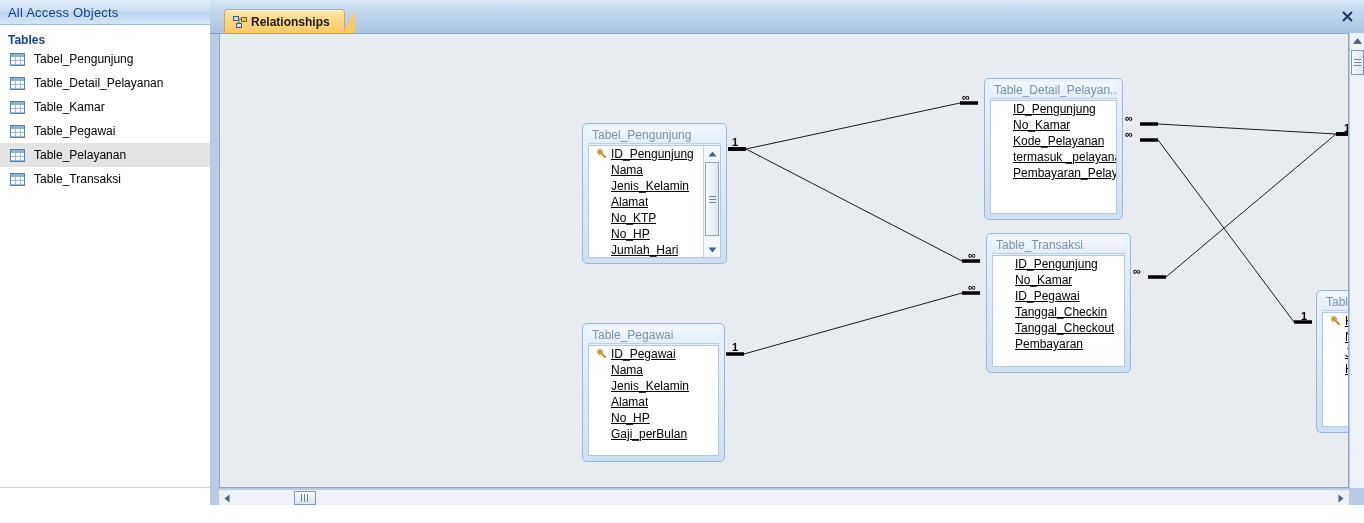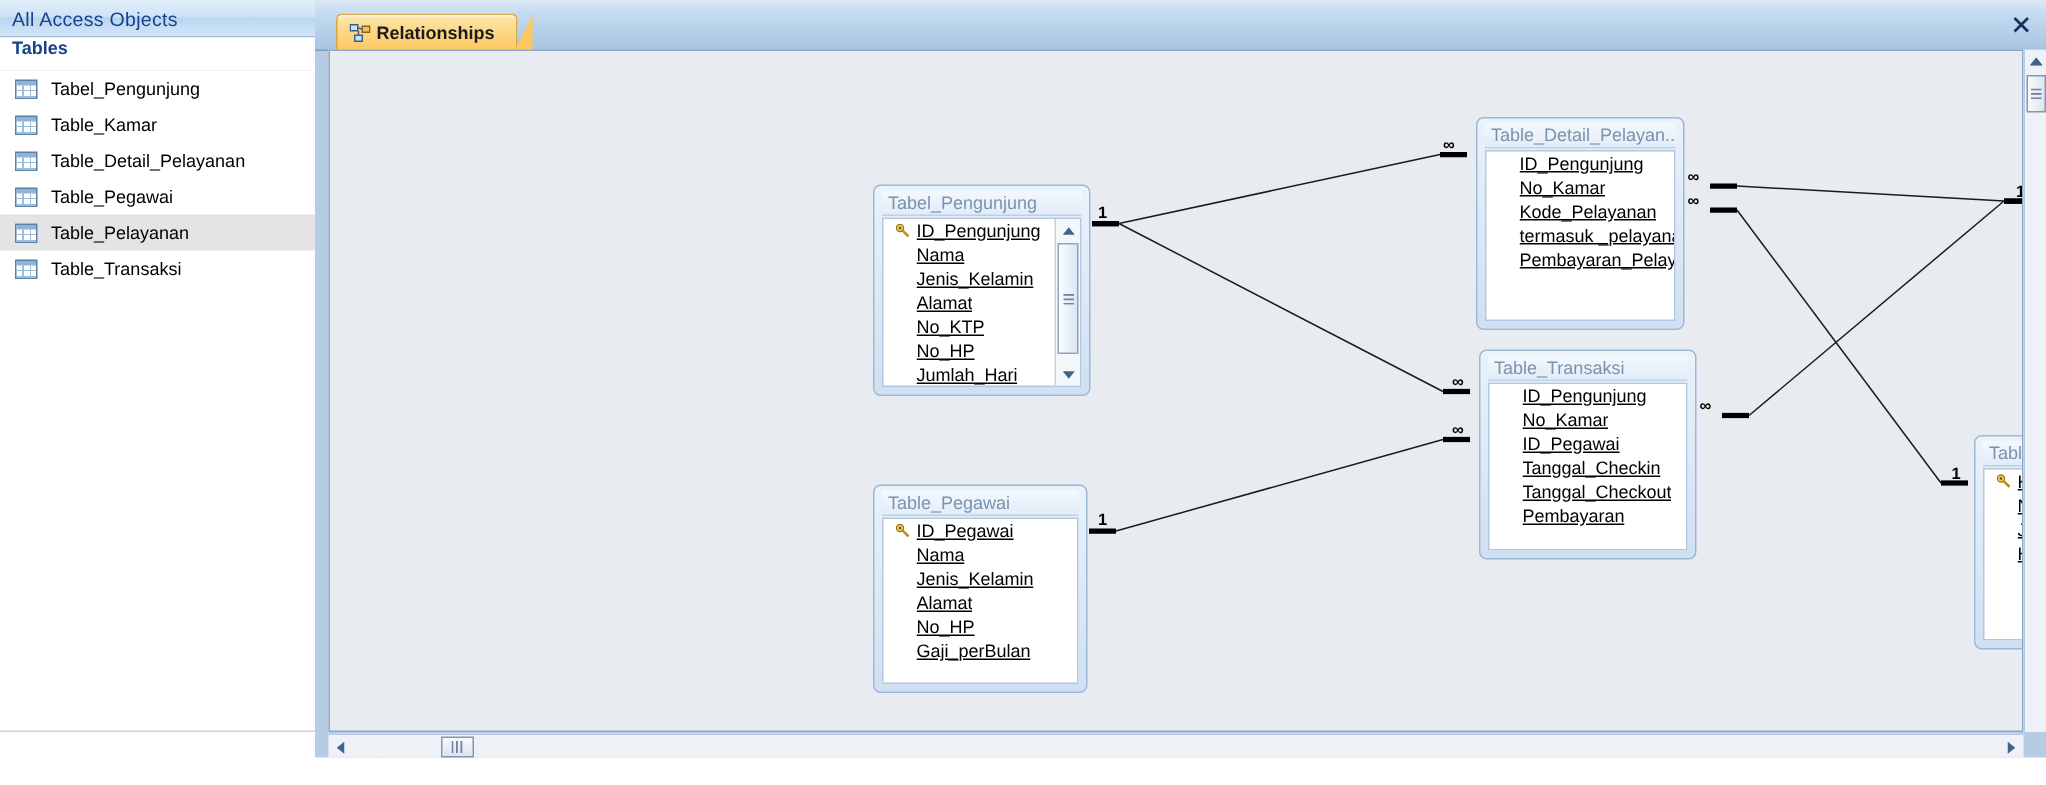--- a/index.html
+++ b/index.html
@@ -37,21 +37,21 @@
   .hbtn.sep{border-left:1px solid #9dbbd9;}
   .circ-chev{
     width:15px;height:15px;border-radius:50%;
     background:linear-gradient(to bottom,#f2f8ff,#c4dcf3);
     border:1px solid #7ba0c6;
     display:flex;align-items:center;justify-content:center;
   }
   .circ-chev svg{display:block;}
   .tables-header{
     height:22px;background:#ffffff;border-bottom:1px solid #c8d8e8;
-    display:flex;align-items:flex-start;position:relative;
+    display:flex;align-items:flex-end;position:relative;
   }
   .tables-header .lbl{padding-left:8px;font-size:12px;font-weight:bold;color:#15428b;}
   .tables-header .chev{position:absolute;right:8px;top:4px;}
   .nav-list{position:absolute;top:47px;left:0;right:0;bottom:0;background:#fff;}
   .nav-item{
     height:24px;display:flex;align-items:center;padding-left:10px;
     font-size:12px;color:#000;cursor:default;
   }
   .nav-item.selected{background:#e4e4e4;}
   .tbl-ico{
@@ -255,25 +255,25 @@
       </span>
     </div>
 
     <div class="nav-list" id="nav-list">
         <div class="nav-item">
           <span class="tbl-ico"></span>
           <span>Tabel_Pengunjung</span>
         </div>
         <div class="nav-item">
           <span class="tbl-ico"></span>
-          <span>Table_Kamar</span>
+          <span>Table_Detail_Pelayanan</span>
         </div>
         <div class="nav-item">
           <span class="tbl-ico"></span>
-          <span>Table_Detail_Pelayanan</span>
+          <span>Table_Kamar</span>
         </div>
         <div class="nav-item">
           <span class="tbl-ico"></span>
           <span>Table_Pegawai</span>
         </div>
         <div class="nav-item selected">
           <span class="tbl-ico"></span>
           <span>Table_Pelayanan</span>
         </div>
         <div class="nav-item">

